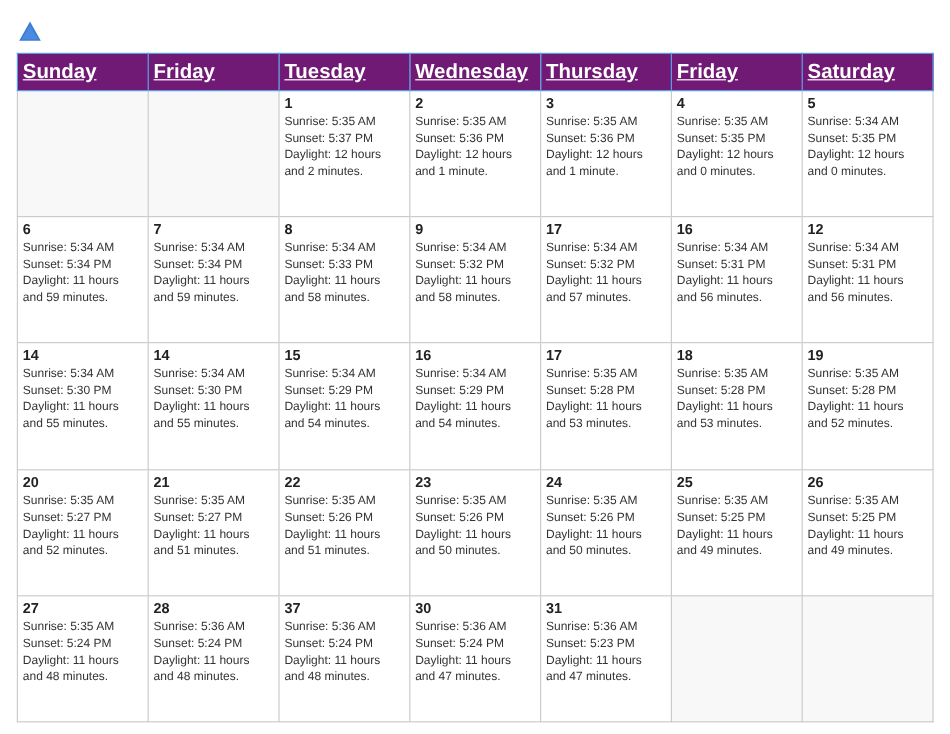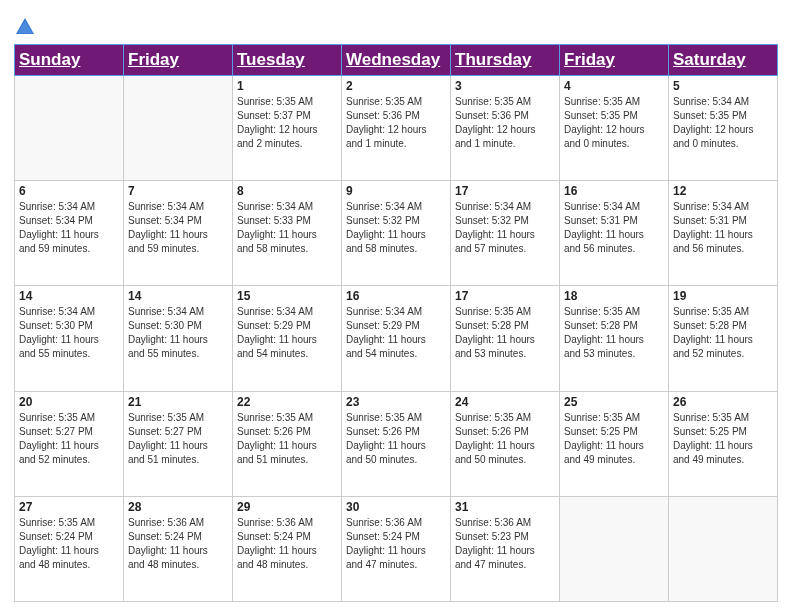--- a/index.html
+++ b/index.html
@@ -256,21 +256,21 @@
         <tr>
           <td>
             <span class="day-num">27</span>
             <div class="cell-text">Sunrise: 5:35 AM<br>Sunset: 5:24 PM<br>Daylight: 11 hours<br>and 48 minutes.</div>
           </td>
           <td>
             <span class="day-num">28</span>
             <div class="cell-text">Sunrise: 5:36 AM<br>Sunset: 5:24 PM<br>Daylight: 11 hours<br>and 48 minutes.</div>
           </td>
           <td>
-            <span class="day-num">29</span>
+            <span class="day-num">37</span>
             <div class="cell-text">Sunrise: 5:36 AM<br>Sunset: 5:24 PM<br>Daylight: 11 hours<br>and 48 minutes.</div>
           </td>
           <td>
             <span class="day-num">30</span>
             <div class="cell-text">Sunrise: 5:36 AM<br>Sunset: 5:24 PM<br>Daylight: 11 hours<br>and 47 minutes.</div>
           </td>
           <td>
             <span class="day-num">31</span>
             <div class="cell-text">Sunrise: 5:36 AM<br>Sunset: 5:23 PM<br>Daylight: 11 hours<br>and 47 minutes.</div>
           </td>

